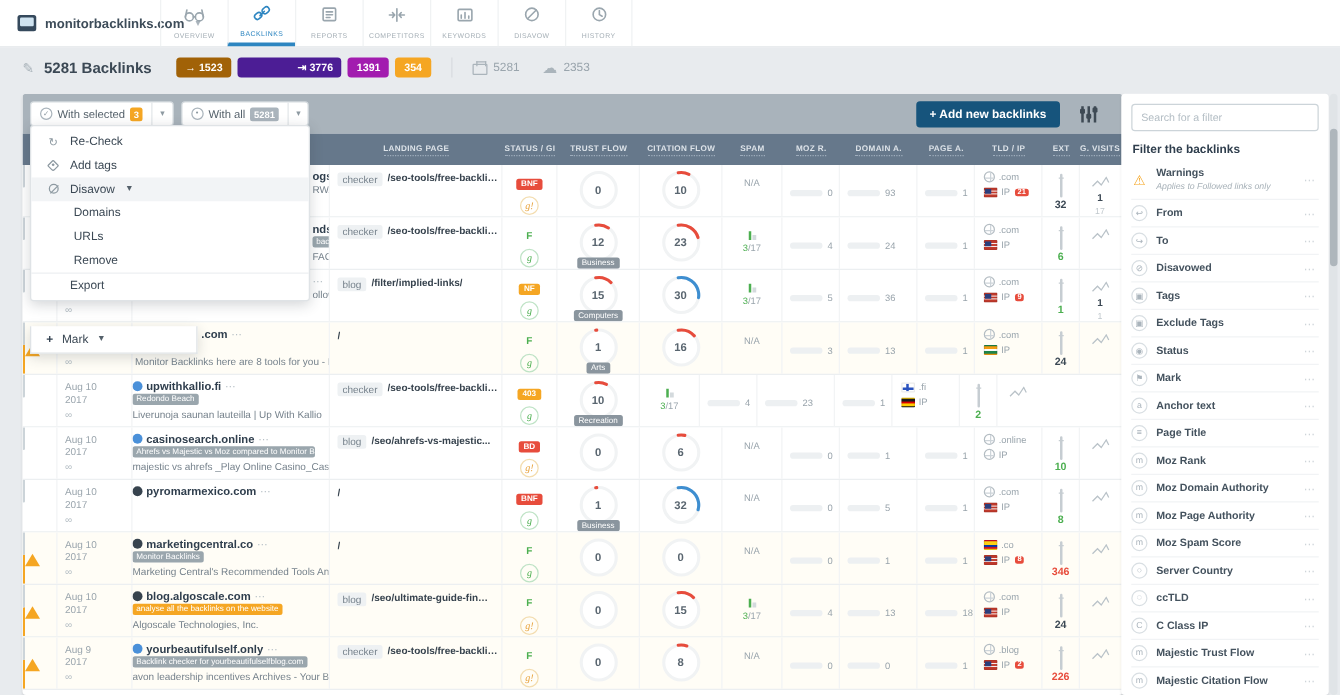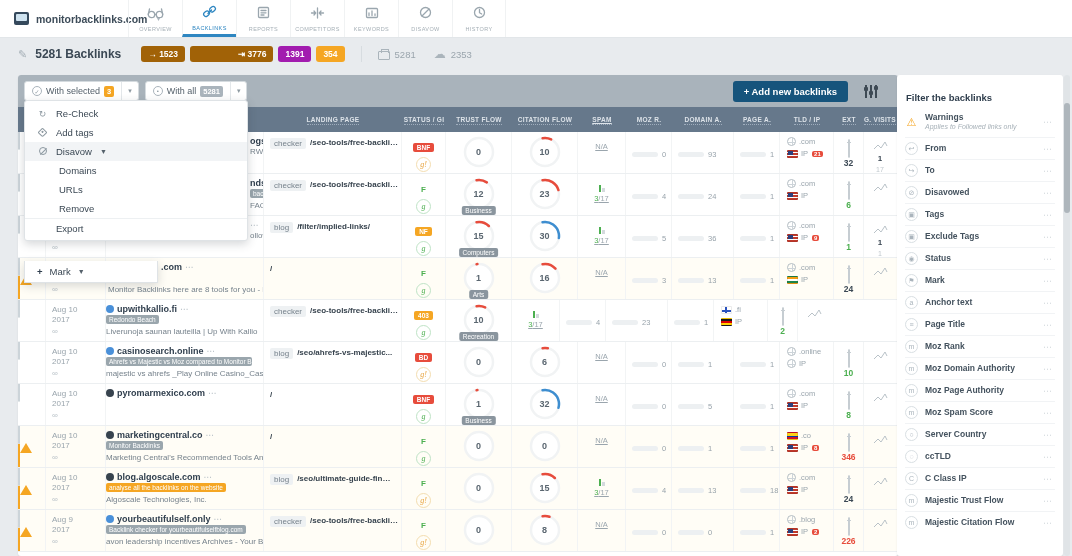--- a/index.html
+++ b/index.html
@@ -51,21 +51,21 @@
   .sliders i.s3{left:11px;} .sliders i.s3:after{top:1px;}
 
   .thead { height:25px; background:#66788b; display:flex; align-items:center;}
   .th { font-size:6.5px; font-weight:bold; color:#dde3e9; letter-spacing:.3px; white-space:nowrap; text-align:center;}
   .th span { border-bottom:1px dotted #9fadbd; padding-bottom:1px; cursor:pointer;}
   .rows {}
   .row { height:42px; display:flex; border-bottom:1px solid #eceff1; position:relative; background:#fff;}
   .row.warn { background:#fffdf6; box-shadow:inset 2px 0 0 #f5a623;}
   .cell { height:100%; border-right:1px solid #f2f4f5; position:relative; overflow:hidden;}
   .c0{width:28px;} .c1{width:60px;} .c2{width:158px;} .c3{width:138px;} .c4{width:44px;}
-  .c5{width:66px;} .c6{width:66px;} .c7{width:48px;text-decoration:underline;} .c8{width:46px;} .c9{width:62px;}
+  .c5{width:66px;} .c6{width:66px;} .c7{width:48px;} .c8{width:46px;} .c9{width:62px;}
   .c10{width:46px;} .c11{width:54px;} .c12{width:30px;} .c13{width:32px; border-right:none;}
 
   .cb { width:11px; height:11px; border:1px solid #ccd4d9; border-radius:2px; background:#fff; margin:6px auto 0; cursor:pointer;}
   .wtri { width:0; height:0; border-left:6px solid transparent; border-right:6px solid transparent; border-bottom:10px solid #f5a623; margin:9px auto 0; position:relative;}
   .datec { padding-top:5px; font-size:8px; color:#9aa5ad; line-height:1.25; padding-left:6px;}
   .datelink { color:#b8c1c7; font-size:8px; margin-top:2px; cursor:pointer;}
 
   .domc { padding-top:4px; font-size:8.5px; }
   .dline { display:flex; align-items:center; gap:3px; white-space:nowrap;}
   .fav { width:8px; height:8px; border-radius:50%; flex:0 0 auto;}
@@ -227,21 +227,21 @@
         <span class="tlabel">HISTORY</span>
       </div>
     </div>
 </div>
 
 <div class="sumbar">
   <span class="pencil">✎</span>
   <span class="sum-title">5281 Backlinks</span>
   <span id="sumbadges" style="display:flex;gap:5px;">
       <span class="pill" style="background: #a16207;">→ 1523</span>
-      <span class="pill" style="background: #a16207; padding-left: 48px;">⇥ 3776</span>
+      <span class="pill" style="background: #4c1d95; padding-left: 48px;">⇥ 3776</span>
       <span class="pill" style="background: #a21caf;">1391</span>
       <span class="pill" style="background: rgb(245, 166, 35);">354</span>
     </span>
   <span class="sum-div"></span>
   <span class="gcount">
       <span class="printer"></span>
       <span>5281</span>
     </span>
   <span class="gcount">
       <span class="cloud">☁</span>
@@ -987,20 +987,21 @@
       </div>
     </div>
   <div class="markbox">
     <span class="plus">+</span>
     <span>Mark</span>
     <span class="mcar">▼</span>
   </div>
 </div>
 
 <div class="sidebar">
+  <input class="search" placeholder="Search for a filter" style="">
   <div class="sb-title">Filter the backlinks</div>
   <div id="fitems">
       <div class="fitem first tall">
         <span class="fic warnic">⚠</span>
         <span class="flabel">Warnings<br><span class="fsub">Applies to Followed links only</span></span>
         <span class="fdots">⋯</span>
       </div>
       <div class="fitem">
         <span class="fic">↩</span>
         <span class="flabel">From</span>

